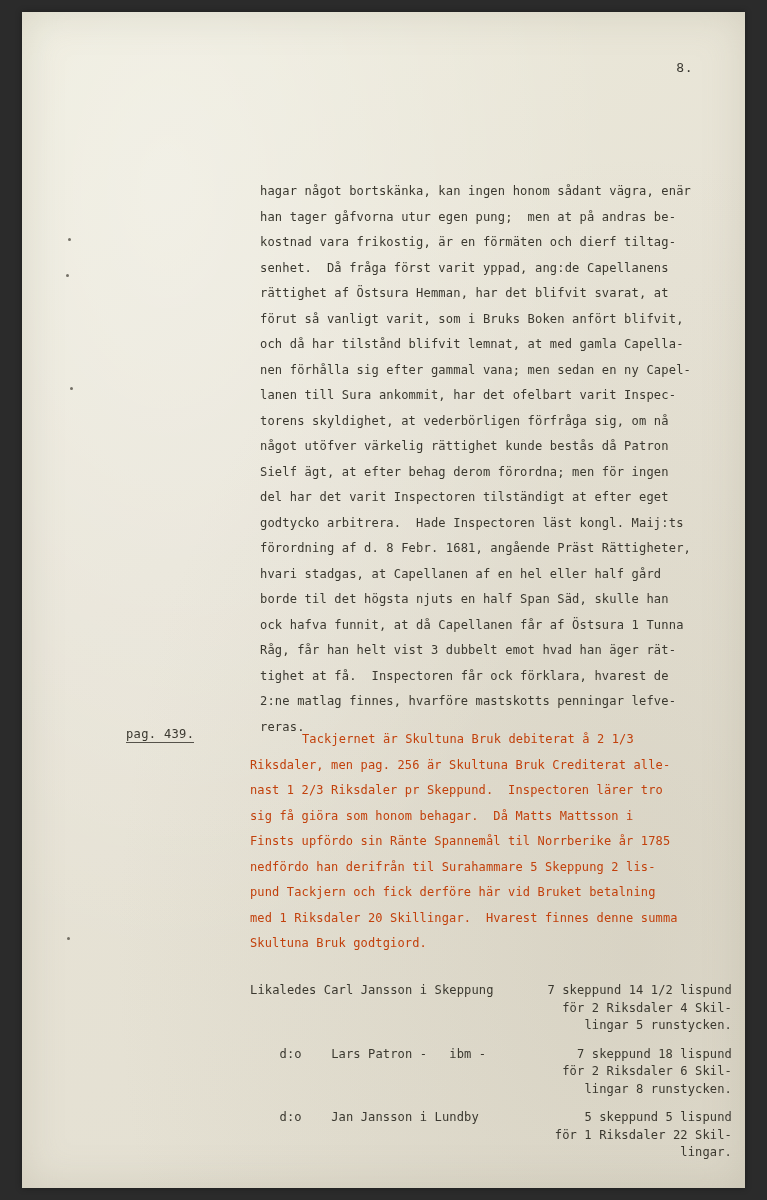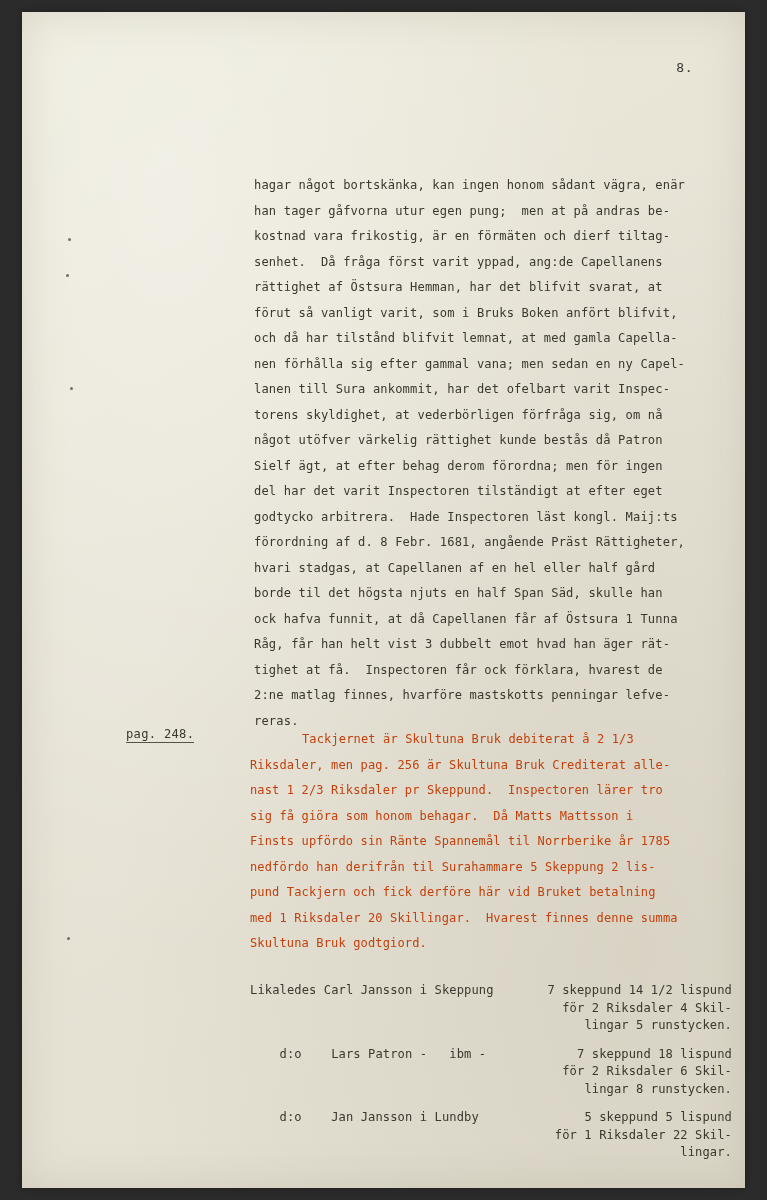--- a/index.html
+++ b/index.html
@@ -44,21 +44,21 @@
     left: 228px;
     top: 106px;
     width: 470px;
     font-size: 12.1px;
     line-height: 25.5px;
     color: #3a382f;
     letter-spacing: 0.15px;
     white-space: pre-wrap;
   }
   .body-text .para {
-    margin: 4px;
+    margin: 10px;
     white-space: pre-wrap;
   }
   .indent {
     display: inline-block;
     width: 52px;
   }
   .margin-note {
     position: absolute;
     left: 104px;
     top: 715px;
@@ -151,21 +151,21 @@
 förordning af d. 8 Febr. 1681, angående Präst Rättigheter,
 hvari stadgas, at Capellanen af en hel eller half gård
 borde til det högsta njuts en half Span Säd, skulle han
 ock hafva funnit, at då Capellanen får af Östsura 1 Tunna
 Råg, får han helt vist 3 dubbelt emot hvad han äger rät-
 tighet at få.  Inspectoren får ock förklara, hvarest de
 2:ne matlag finnes, hvarföre mastskotts penningar lefve-
 reras.</div>
   </div>
 
-  <div class="margin-note">pag. 248.</div>
+  <div class="margin-note">pag. 439.</div>
 
   <div class="para2"><span class="indent"></span><span>Tackjernet är Skultuna Bruk debiterat å 2 1/3
 Riksdaler, men pag. 256 är Skultuna Bruk Crediterat alle-
 nast 1 2/3 Riksdaler pr Skeppund.  Inspectoren lärer tro
 sig få giöra som honom behagar.  Då Matts Mattsson i
 Finsts upfördo sin Ränte Spannemål til Norrberike år 1785
 nedfördo han derifrån til Surahammare 5 Skeppung 2 lis-
 pund Tackjern och fick derföre här vid Bruket betalning
 med 1 Riksdaler 20 Skillingar.  Hvarest finnes denne summa
 Skultuna Bruk godtgiord.</span></div>

